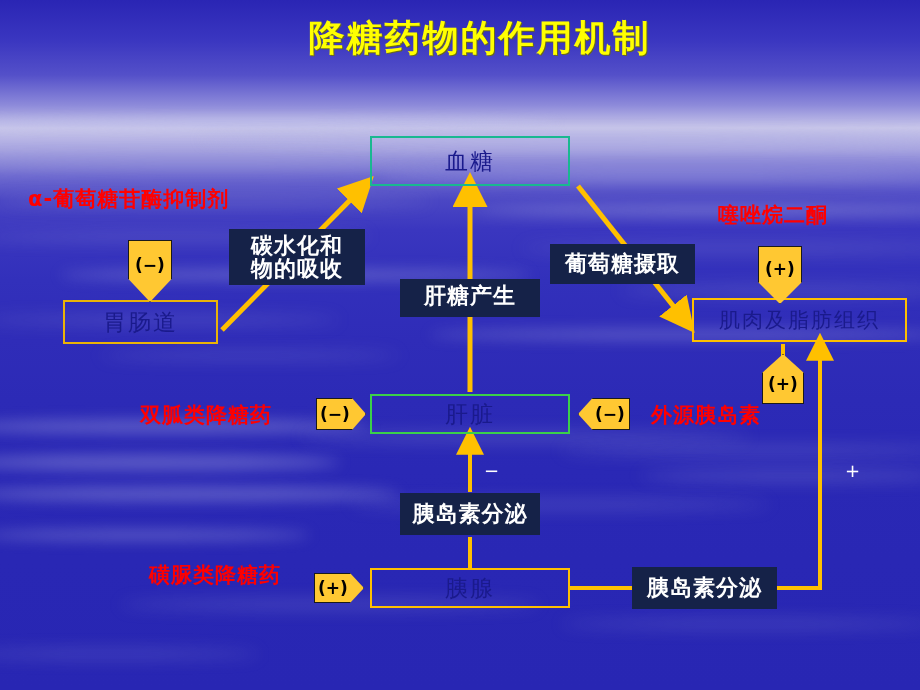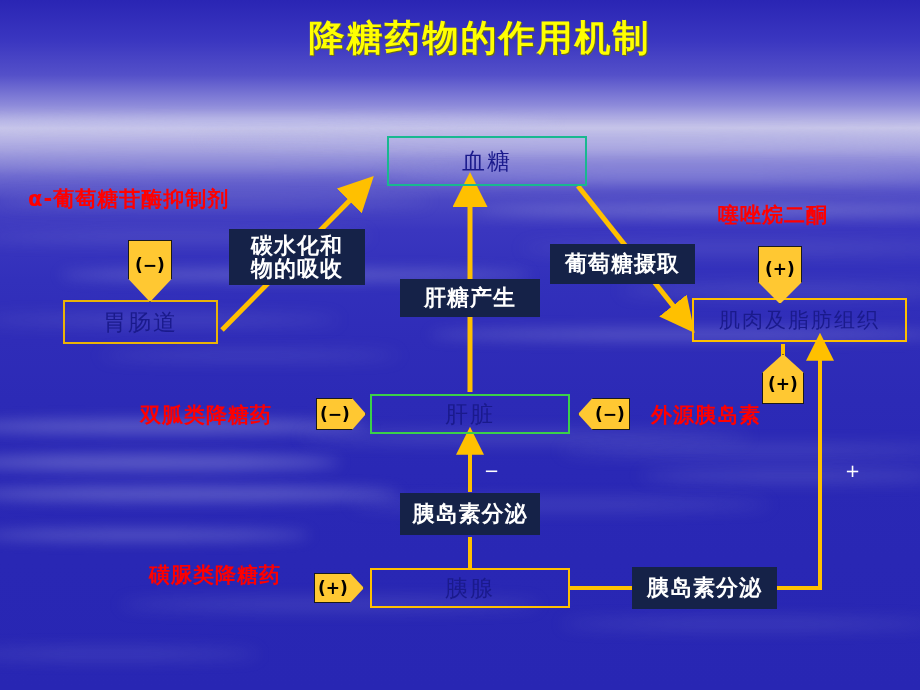--- a/index.html
+++ b/index.html
@@ -201,21 +201,21 @@
 
     <line x1="470" y1="492" x2="470" y2="438" stroke="#ffc000" stroke-width="4" marker-end="url(#arrowGold)"></line>
 
     <line x1="470" y1="570" x2="470" y2="537" stroke="#ffc000" stroke-width="4"></line>
 
     <path d="M 570 588 L 820 588 L 820 344" stroke="#ffc000" stroke-width="4" fill="none" marker-end="url(#arrowGold)"></path>
 
     <line x1="783" y1="344" x2="783" y2="356" stroke="#ffc000" stroke-width="4"></line>
   </svg>
 
-  <div class="organ teal" style="left:370px; top:136px; width:200px; height:50px;margin-left:17px;">
+  <div class="organ teal" style="left:370px; top:136px; width:200px; height:50px;">
     <span>血糖</span>
   </div>
 
   <div class="organ tan" style="left:63px; top:300px; width:155px; height:44px;">
     <span>胃肠道</span>
   </div>
 
   <div class="organ green" style="left:370px; top:394px; width:200px; height:40px;">
     <span>肝脏</span>
   </div>
@@ -226,21 +226,21 @@
 
   <div class="organ gold" style="left:692px; top:298px; width:215px; height:44px; font-size:21px;">
     <span>肌肉及脂肪组织</span>
   </div>
 
   <div class="caption" style="left:229px; top:229px; width:136px; height:56px;">
     <span>碳水化和</span>
     <span>物的吸收</span>
   </div>
 
-  <div class="caption" style="left:400px; top:279px; width:140px; height:38px;">
+  <div class="caption" style="left:400px; top:279px; width:140px; height:38px;font-family:Liberation Mono, monospace;">
     <span>肝糖产生</span>
   </div>
 
   <div class="caption" style="left:550px; top:244px; width:145px; height:40px;font-family:Liberation Serif, serif;">
     <span>葡萄糖摄取</span>
   </div>
 
   <div class="caption" style="left:400px; top:493px; width:140px; height:42px;">
     <span>胰岛素分泌</span>
   </div>

